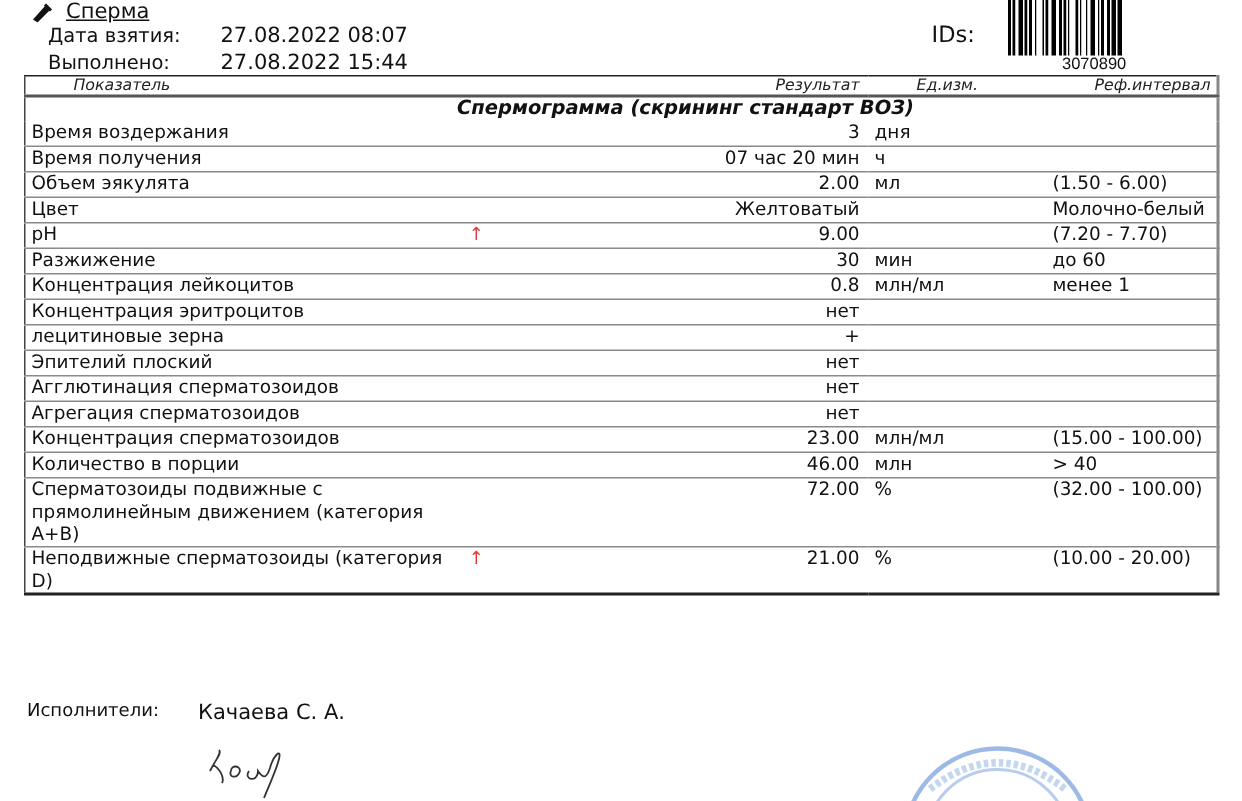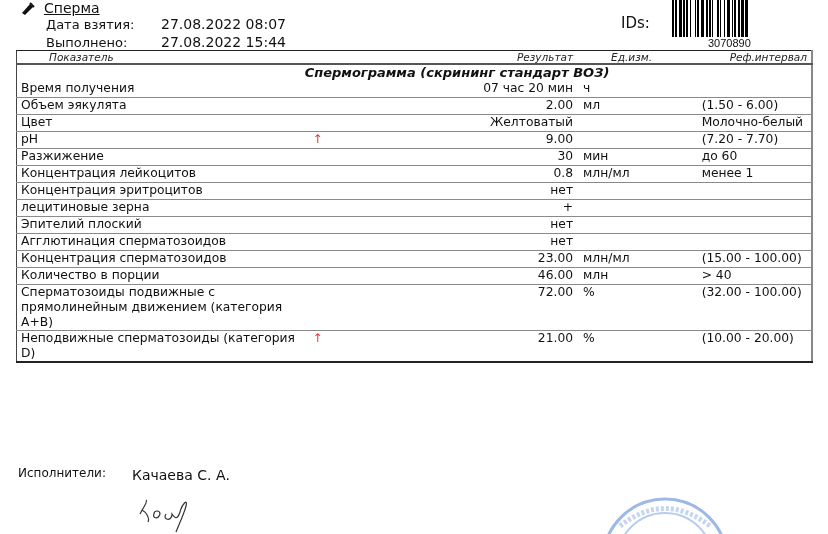--- a/index.html
+++ b/index.html
@@ -1,21 +1,21 @@
 <!DOCTYPE html>
 <html><head>
 <meta charset="utf-8">
 <style>
   html, body { margin:0; padding:0; background:#ffffff; }
   body { width:828px; height:534px; position:relative; overflow:hidden;
          font-family:"DejaVu Sans", sans-serif; color:#111; }
   .sample-row { position:absolute; left:20px; top:-2px; height:20px; display:flex; align-items:center; }
   .sample-icon { width:16px; height:14px; margin-right:8px; }
   .sample-name { font-size:14px;text-decoration:underline; }
-  .meta { position:absolute; left:46px; font-size:13px; }
+  .meta { position:absolute; left:32px; font-size:13px; }
   .meta .lbl { display:inline-block; width:115px; }
   .meta .val { font-size:14px; }
   .ids { position:absolute; left:621px; top:14px; font-size:15px; }
   .barcode { position:absolute; left:672px; top:0; width:100px; height:37px; display:flex; }
   .barcode span { display:block; height:100%; background:#000; }
   .bcnum { position:absolute; left:708px; top:37px; font-family:"Liberation Sans", sans-serif; font-size:11px; }
 
   table.res { position:absolute; left:16px; top:50px; width:797px; border-collapse:collapse;
               font-size:12.3px; }
   table.res td { padding:0 4px; height:16px; line-height:15px; vertical-align:top; }
@@ -108,20 +108,27 @@
     <tr class="colhead">
       <td class="c-name">Показатель</td>
       <td class="c-flag"></td>
       <td class="c-res">Результат</td>
       <td class="c-unit">Ед.изм.</td>
       <td class="c-ref">Реф.интервал</td>
     </tr>
     <tr class="title">
       <td colspan="5" style="padding-left:90px;">Спермограмма (скрининг стандарт ВОЗ)</td>
     </tr>
+  <tr class="row">
+        <td class="c-name">Время воздержания</td>
+        <td class="c-flag"><span></span></td>
+        <td class="c-res">3</td>
+        <td class="c-unit">дня</td>
+        <td class="c-ref"></td>
+      </tr>
       <tr class="row">
         <td class="c-name">Время получения</td>
         <td class="c-flag"><span></span></td>
         <td class="c-res">07 час 20 мин</td>
         <td class="c-unit">ч</td>
         <td class="c-ref"></td>
       </tr>
       <tr class="row">
         <td class="c-name">Объем эякулята</td>
         <td class="c-flag"><span></span></td>
@@ -173,20 +180,27 @@
       </tr>
       <tr class="row">
         <td class="c-name">Эпителий плоский</td>
         <td class="c-flag"><span></span></td>
         <td class="c-res">нет</td>
         <td class="c-unit"></td>
         <td class="c-ref"></td>
       </tr>
       <tr class="row">
         <td class="c-name">Агглютинация сперматозоидов</td>
+        <td class="c-flag"><span></span></td>
+        <td class="c-res">нет</td>
+        <td class="c-unit"></td>
+        <td class="c-ref"></td>
+      </tr>
+      <tr class="row">
+        <td class="c-name">Агрегация сперматозоидов</td>
         <td class="c-flag"><span></span></td>
         <td class="c-res">нет</td>
         <td class="c-unit"></td>
         <td class="c-ref"></td>
       </tr>
       <tr class="row">
         <td class="c-name">Концентрация сперматозоидов</td>
         <td class="c-flag"><span></span></td>
         <td class="c-res">23.00</td>
         <td class="c-unit">млн/мл</td>

